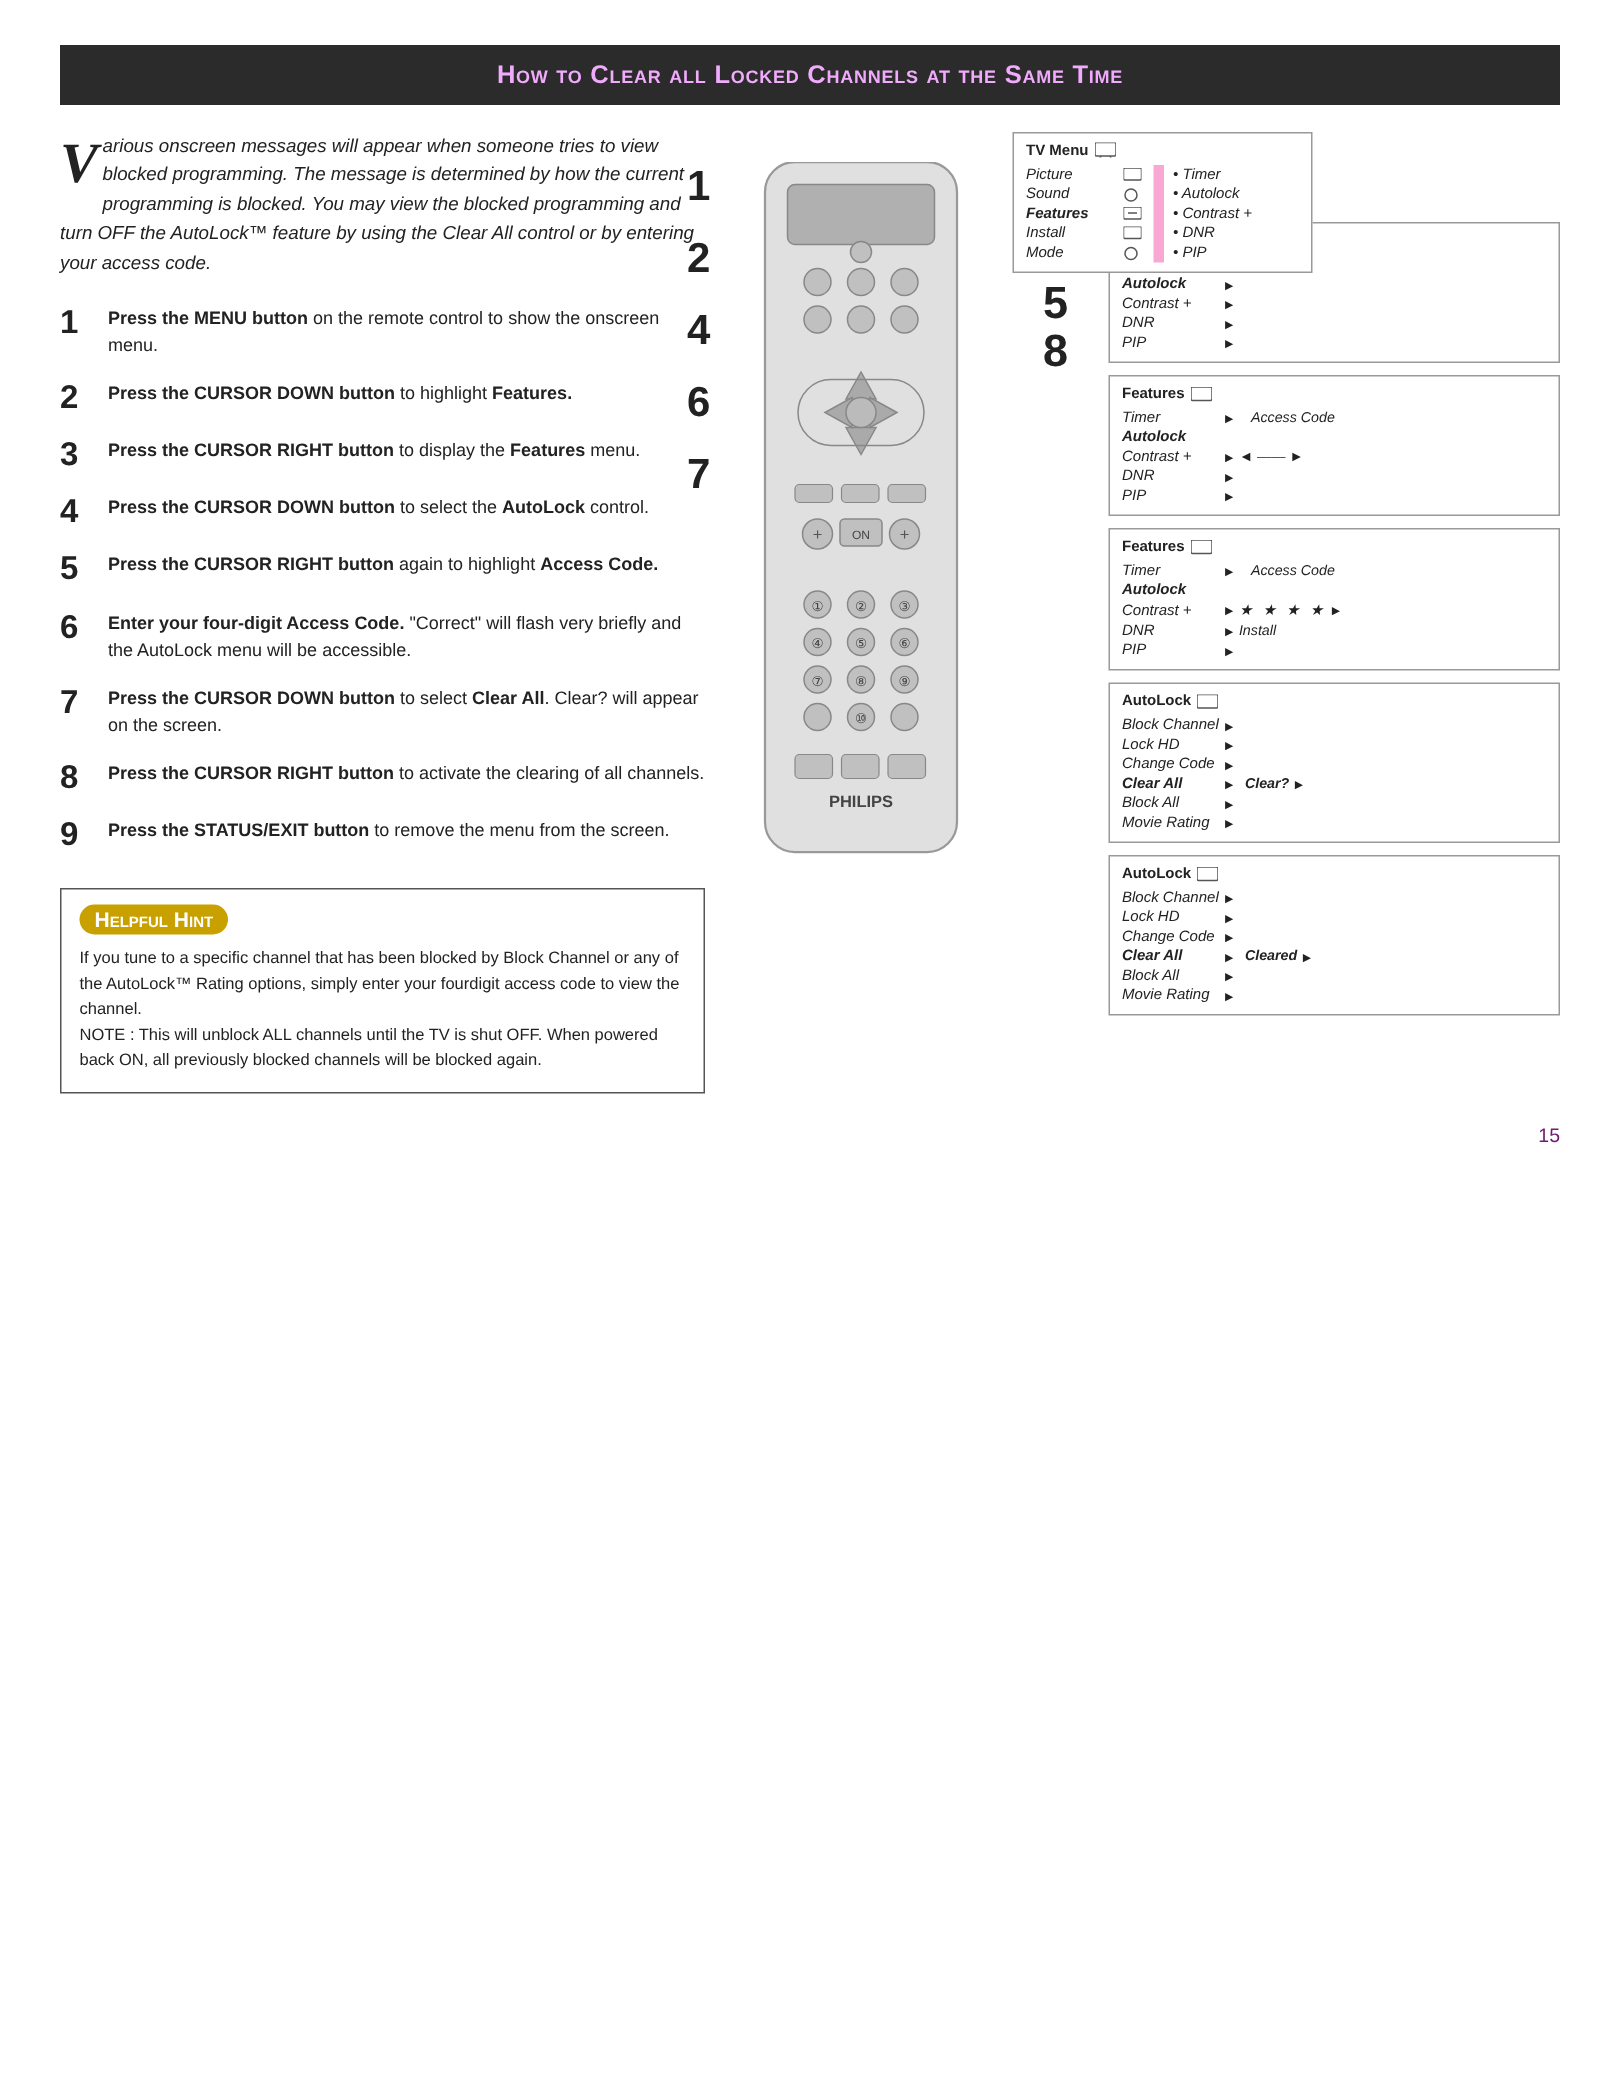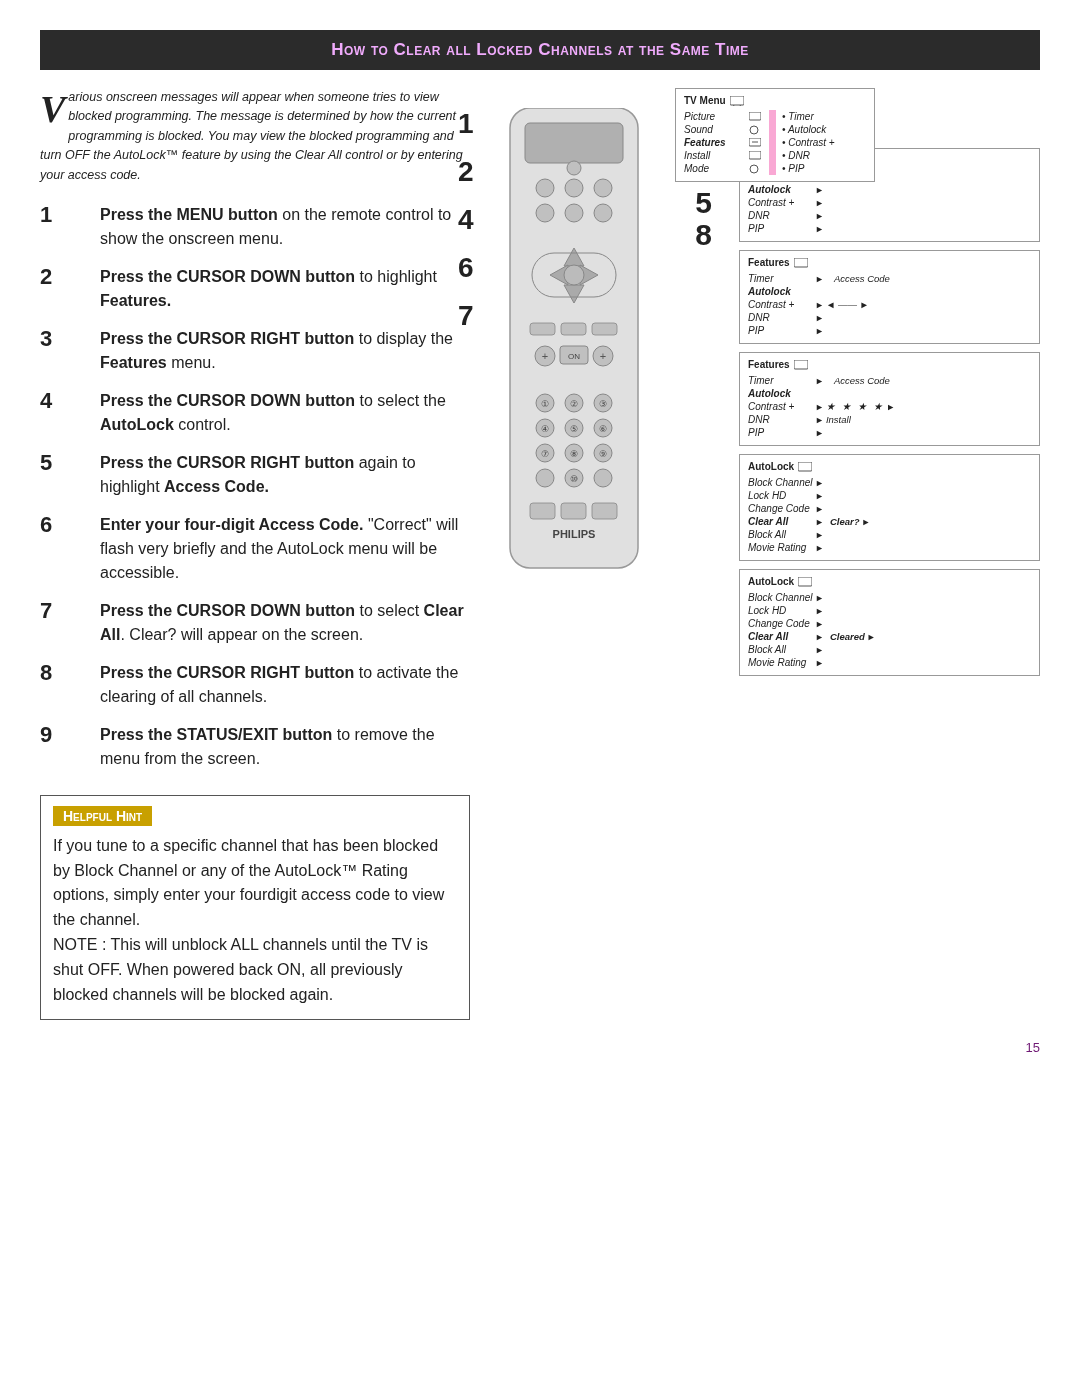--- a/index.html
+++ b/index.html
@@ -69,46 +69,46 @@
       gap: 10px;
     }
     .step-number {
       font-size: 22px;
       font-weight: bold;
       color: #222;
       min-width: 22px;
       line-height: 1.1;
     }
     .step-text {
-      font-size: 16px;
+      font-size: 12px;
       line-height: 1.5;
-      margin-left: 28px;
     }
     .step-text strong {
       font-weight: bold;
     }
 
     
     .hint-box {
       border: 1.5px solid #555;
       margin-top: 24px;
       padding: 10px 12px 12px 12px;
     }
     .hint-title {
       font-variant: small-caps;
       font-weight: bold;
       font-size: 14px;
       background: #c8a000;
       color: #fff;
       display: inline-block;
       padding: 2px 10px;
       margin-bottom: 8px;
+      border-radius: 10px;
     }
     .hint-text {
-      font-size: 16px;
+      font-size: 11px;
       line-height: 1.55;
     }
 
     
     .right-col {
       flex: 1;
       display: flex;
       flex-direction: column;
       gap: 0;
       position: relative;
@@ -237,21 +237,21 @@
   </div>
 
   <div class="right-col">
 
     <div style="display:flex; gap:14px; align-items: flex-start;">
 
       <div style="position:relative; flex: 0 0 180px;">
 
         
         <div style="position:absolute; top:0; left:185px; width:200px; border:1px solid #999; padding:6px 8px; background:#fff; font-size:10px; z-index:10;">
-          <div style="font-weight:bold; margin-bottom:4px; display:flex; align-items:center; gap:4px;">
+          <div style="font-weight:bold; margin-bottom:4px; display:flex; align-items:flex-start; gap:4px;">
             <span>TV Menu</span>
             <svg width="14" height="10">
                 <rect x="0" y="0" width="14" height="9" rx="1" fill="none" stroke="#555" stroke-width="1"></rect>
                 <line x1="4" y1="9" x2="3" y2="11" stroke="#555"></line>
                 <line x1="10" y1="9" x2="11" y2="11" stroke="#555"></line>
               </svg>
           </div>
           <div style="display:flex; gap:8px;">
             <div>
               <div class="menu-row">

